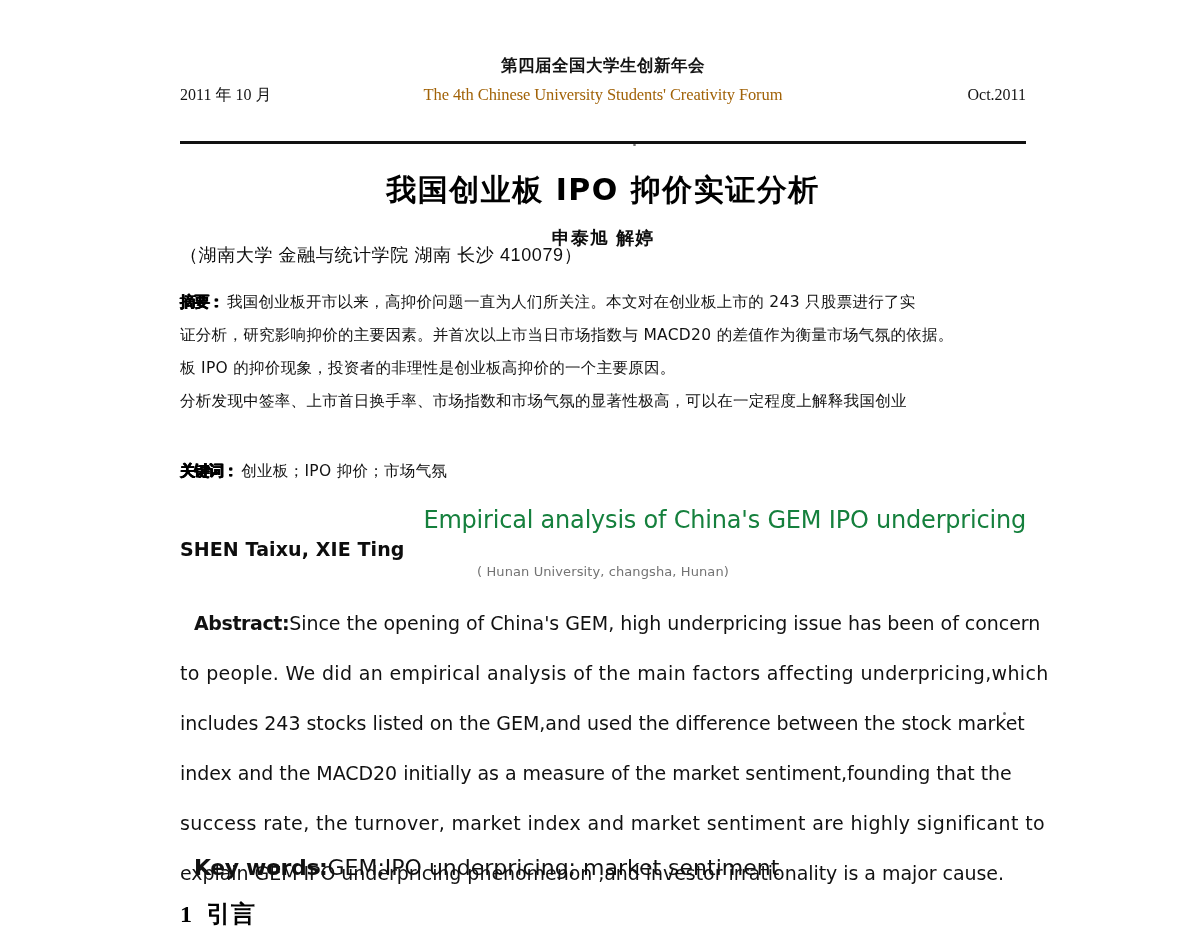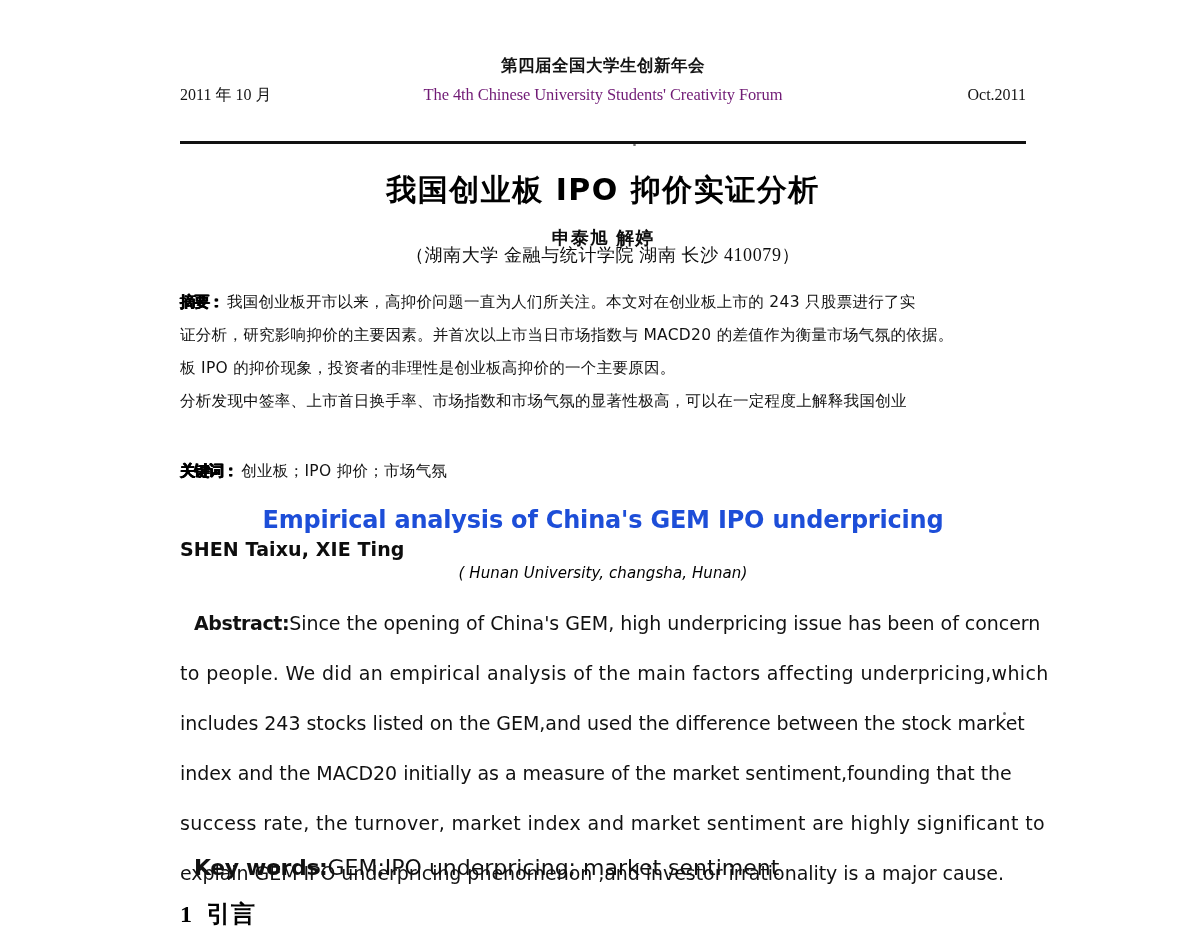--- a/index.html
+++ b/index.html
@@ -58,21 +58,21 @@
     justify-content: space-between;
   }
   .runhead-left {
     font-size: 16px;
     color: #141414;
     white-space: nowrap;
     font-family: "Liberation Serif", serif;
   }
   .runhead-center-en {
     font-size: 16.5px;
-    color: #701a75;
+    color: #a16207;
     white-space: nowrap;
     font-family: "Liberation Serif", serif;
     letter-spacing: -0.1px;
     position: absolute;
     left: 50%;
     transform: translateX(-50%);
     top: 0;
   }
   .runhead-right {
     font-size: 16px;
@@ -114,22 +114,21 @@
     font-weight: bold;
     font-size: 18px;
     letter-spacing: 1px;
     color: #0d0d0d;
   }
   .affil-cn {
     position: absolute;
     left: 180px;
     top: 243px;
     width: 846px;
-    text-align: center;
-    font-family: Liberation Serif, serif;
+    font-family: Liberation Sans, sans-serif;
     font-size: 18px;
     letter-spacing: 0.6px;
     color: #0d0d0d;
   }
 
   
   .cn-block {
     position: absolute;
     left: 180px;
     top: 286px;
@@ -161,50 +160,49 @@
     letter-spacing: 0.3px;
     white-space: nowrap;
   }
 
   
   .title-en {
     position: absolute;
     left: 180px;
     top: 506px;
     width: 846px;
-    text-align: center;
-    font-family: "DejaVu Sans", "Liberation Sans", sans-serif;
-    font-weight: bold;
+    text-align: right;
+    font-family: "DejaVu Sans", "Liberation Sans", sans-serif;
+    font-weight: normal;
     font-size: 24px;
     letter-spacing: -0.2px;
-    color: #1d4ed8;
+    color: #15803d;
   }
   .authors-en {
     position: absolute;
     left: 180px;
     top: 538px;
     width: 846px;
     text-align: left;
     font-family: "DejaVu Sans", "Liberation Sans", sans-serif;
     font-weight: bold;
     font-size: 19px;
     letter-spacing: 0.1px;
     color: #0d0d0d;
   }
   .affil-en {
     position: absolute;
     left: 180px;
     top: 564px;
     width: 846px;
     text-align: center;
     font-family: "DejaVu Sans", "Liberation Sans", sans-serif;
-    font-size: 15px;
+    font-size: 13px;
     letter-spacing: 0.1px;
-    color: #000000;
-    font-style: italic;
+    color: #737373;
   }
 
   
   .en-block {
     position: absolute;
     left: 180px;
     top: 598px;
     width: 862px;
   }
   .en-line {

